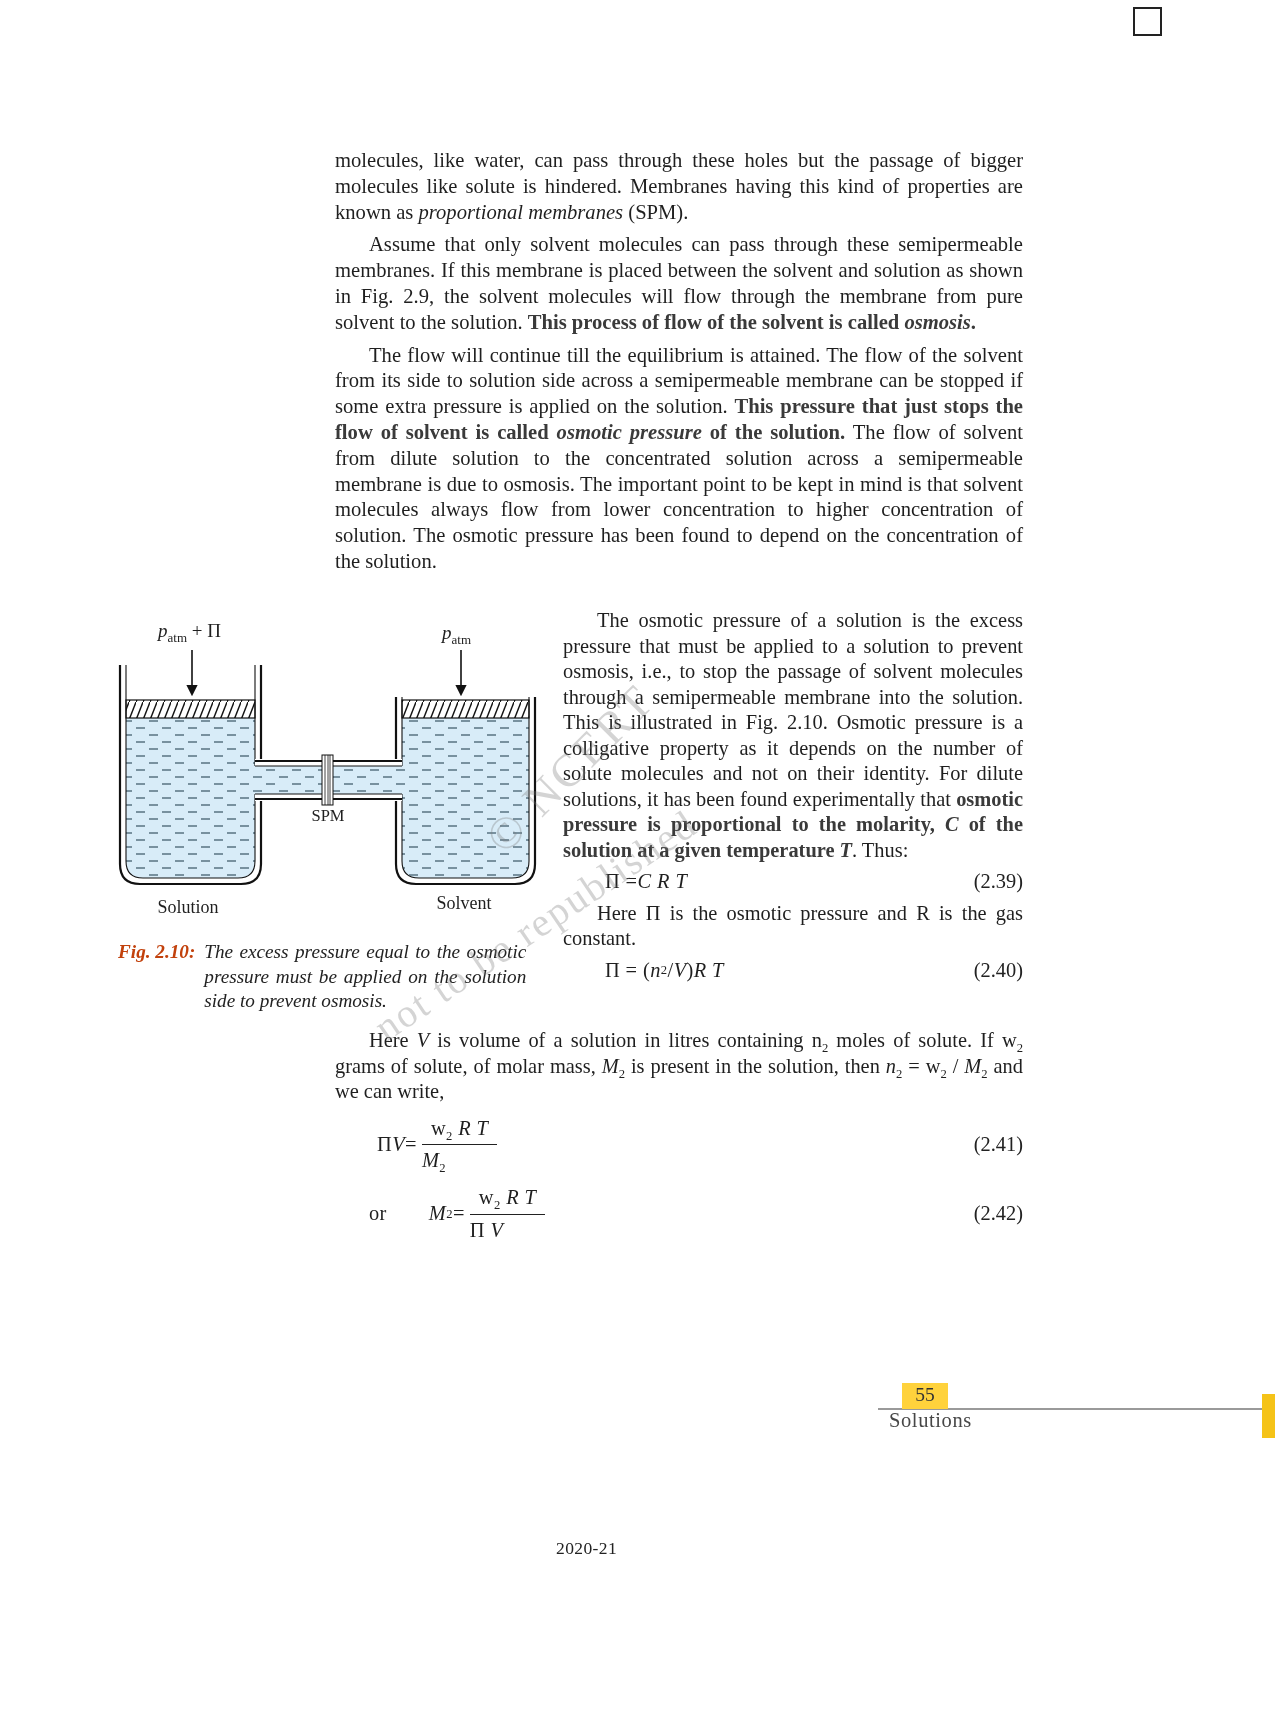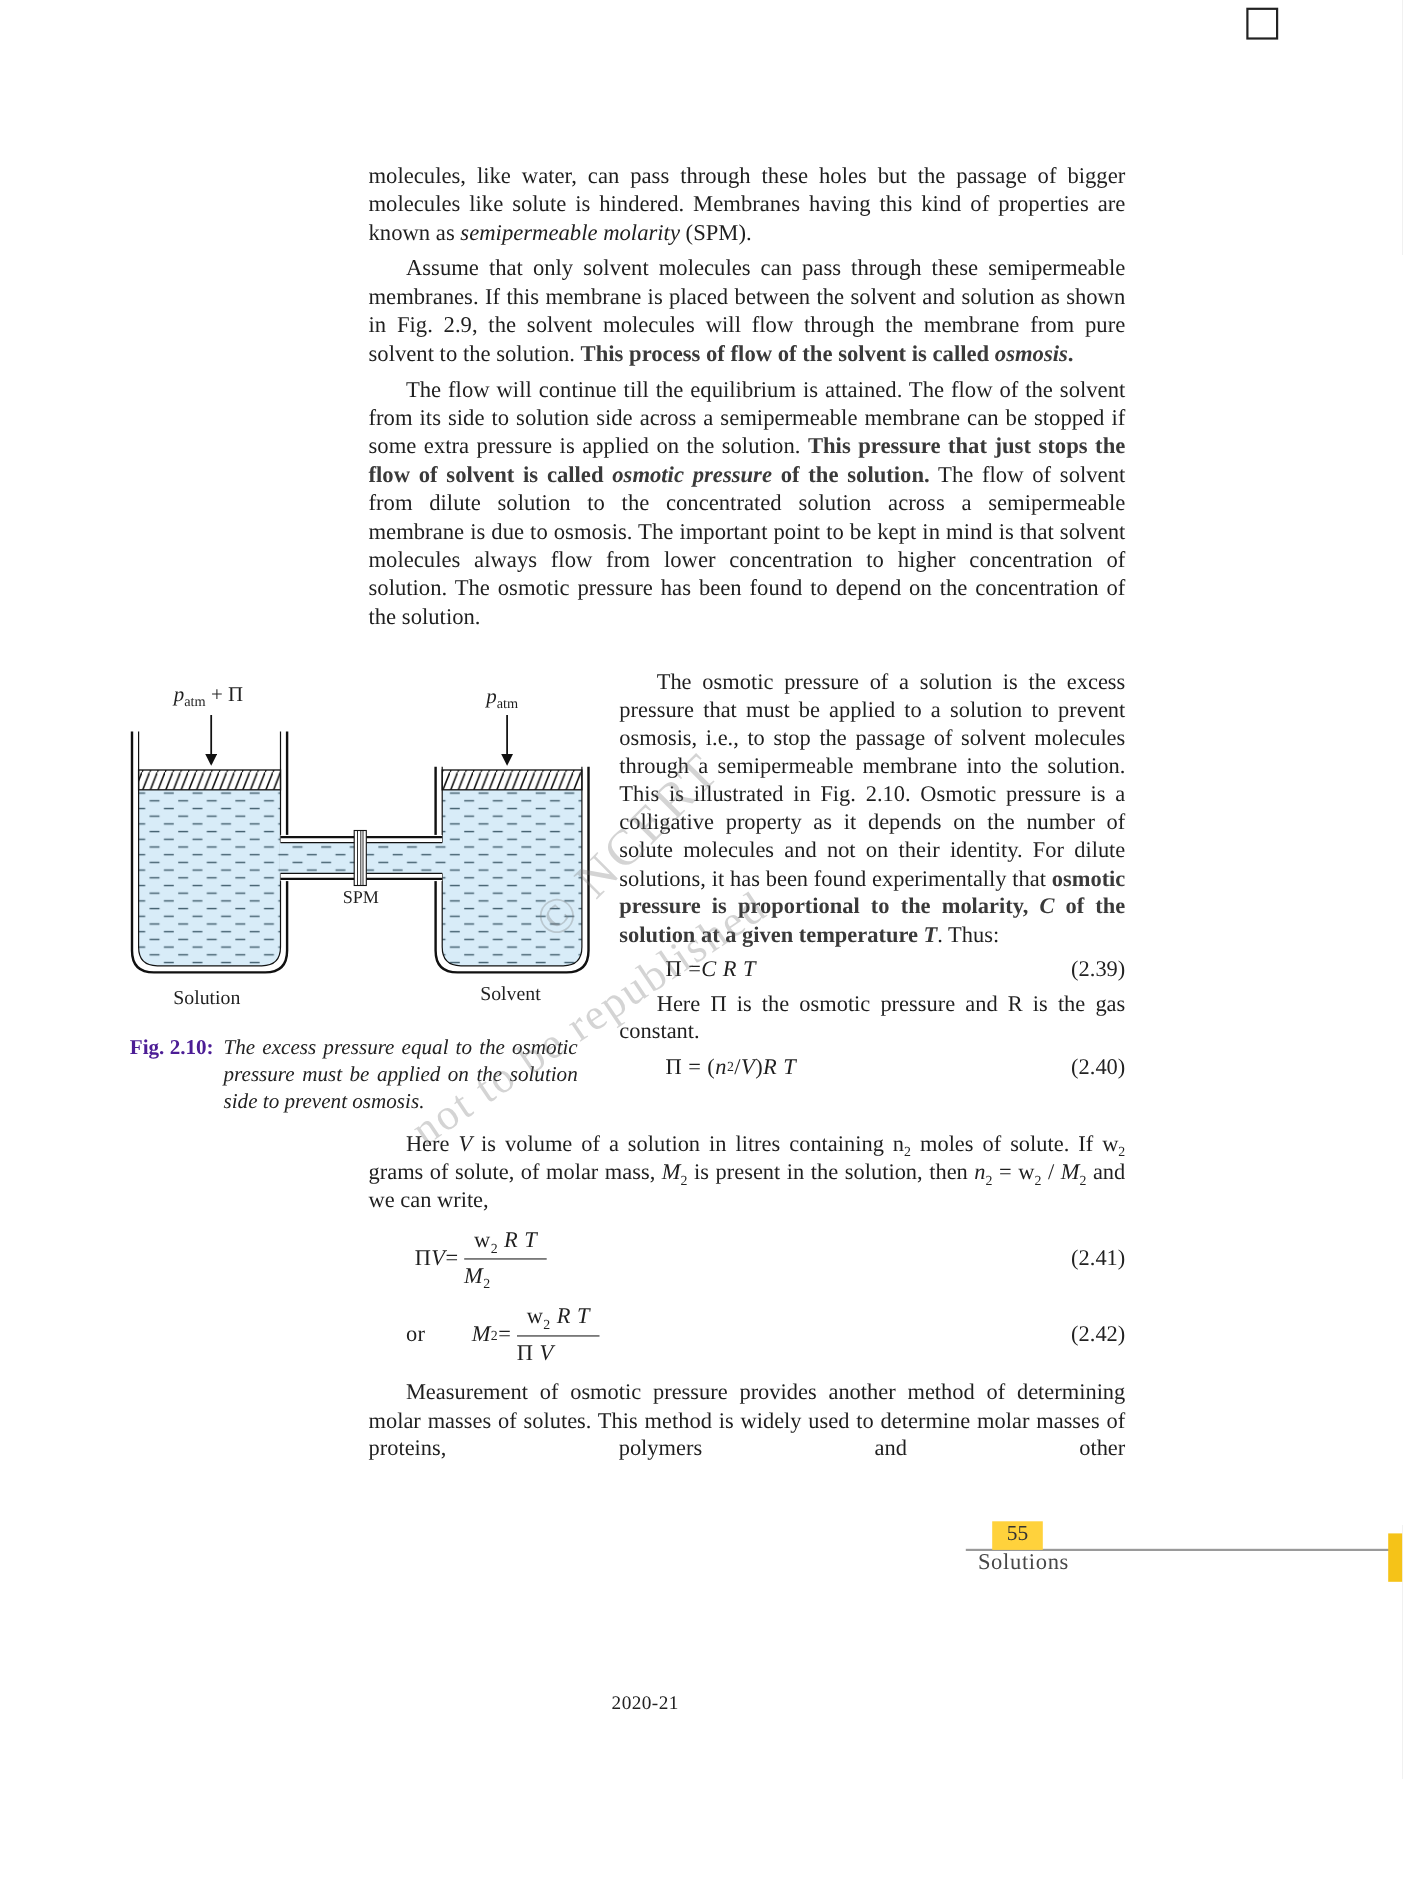--- a/index.html
+++ b/index.html
@@ -29,21 +29,21 @@
   .eqnum { color:#222; }
   .frow { margin:11px 0; }
   .frac { display:inline-block; text-align:left; vertical-align:middle; margin:0 5px; }
   .frac .num { display:block; border-bottom:1.6px solid #222; padding:0 9px 3px; }
   .frac .den { display:block; padding-top:3px; }
   .orlbl { margin-right:42px; }
   .last-just { text-align-last:justify; }
 
   .fig { position:absolute; left:108px; top:612px; width:448px; }
   .caption { display:flex; margin-top:12px; padding-left:10px; font-size:19.2px; line-height:24.6px; color:#222; }
-  .cap-label { font-weight:700; white-space:nowrap; margin-right:9px; color:#4c1d95; }
+  .cap-label { font-weight:700; font-style:italic; white-space:nowrap; margin-right:9px; color:#c2410c; }
   .cap-text  { font-style:italic; text-align:justify; width:322px; }
 
   .wm { position:absolute; color:rgba(120,120,120,0.32); pointer-events:none;
         white-space:nowrap; z-index:6; font-weight:400; }
   .wm1 { left:462px; top:742px; font-size:46px; transform:rotate(-45deg); letter-spacing:3px; }
   .wm2 { left:346px; top:902px; font-size:40px; transform:rotate(-34deg); letter-spacing:2px; }
 
   .footer-rule { position:absolute; left:878px; top:1408px; width:385px; height:0;
                  border-top:2px solid #9a9a9a; }
   .footer { position:absolute; left:878px; top:1383px; display:flex; align-items:center; z-index:7;flex-direction:column; }
@@ -53,21 +53,21 @@
   .year { position:absolute; left:556px; top:1538px; font-size:17.5px; color:#222; letter-spacing:0.4px;text-align:right; }
 </style>
 </head>
 <body>
 
 <div class="page">
 
   <div class="corner-box"></div>
 
   <div class="top-text">
-    <p><span>molecules, like water, can pass through these holes but the passage of bigger molecules like solute is hindered. Membranes having this kind of properties are known as </span><span class="i">semipermeable molarity</span><span> (SPM).</span></p>
+    <p><span>molecules, like water, can pass through these holes but the passage of bigger molecules like solute is hindered. Membranes having this kind of properties are known as </span><span class="i">proportional membranes</span><span> (SPM).</span></p>
     <p class="ind gap"><span>Assume that only solvent molecules can pass through these semipermeable membranes. If this membrane is placed between the solvent and solution as shown in Fig. 2.9, the solvent molecules will flow through the membrane from pure solvent to the solution. </span><span class="b">This process of flow of the solvent is called </span><span class="bi">osmosis</span><span class="b">.</span></p>
     <p class="ind gap"><span>The flow will continue till the equilibrium is attained. The flow of the solvent from its side to solution side across a semipermeable membrane can be stopped if some extra pressure is applied on the solution. </span><span class="b">This pressure that just stops the flow of solvent is called </span><span class="bi">osmotic pressure</span><span class="b"> of the solution.</span><span> The flow of solvent from dilute solution to the concentrated solution across a semipermeable membrane is due to osmosis. The important point to be kept in mind is that solvent molecules always flow from lower concentration to higher concentration of solution. The osmotic pressure has been found to depend on the concentration of the solution.</span></p>
   </div>
 
   <div class="fig">
     <svg width="448" height="312" viewBox="0 0 448 312">
       <defs>
         <pattern id="liq" width="26" height="14" patternUnits="userSpaceOnUse">
           <rect width="26" height="14" fill="#d8ecf8"></rect>
           <line x1="2" y1="4" x2="11" y2="4" stroke="#44606f" stroke-width="1.3"></line>
@@ -171,21 +171,20 @@
           <span> = </span>
         <span class="frac">
             <span class="num"><span>w</span><sub class="sb">2</sub><span class="i"> R T</span></span>
             <span class="den"><span>Π </span><span class="i">V</span></span>
           </span>
       </span>
       <span class="eqnum">(2.42)</span>
     </div>
 
 
-    <p class="ind gap last-just"><span>Measurement of osmotic pressure provides another method of determining molar masses of solutes. This method is widely used to determine molar masses of proteins, polymers and other</span></p>
   </div>
 
   <div class="wm wm1">© NCERT</div>
   <div class="wm wm2">not to be republished</div>
 
   <div class="footer-rule"></div>
   <div class="footer">
     <span class="pgnum-box">55</span>
     <span class="section-label">Solutions</span>
   </div>

